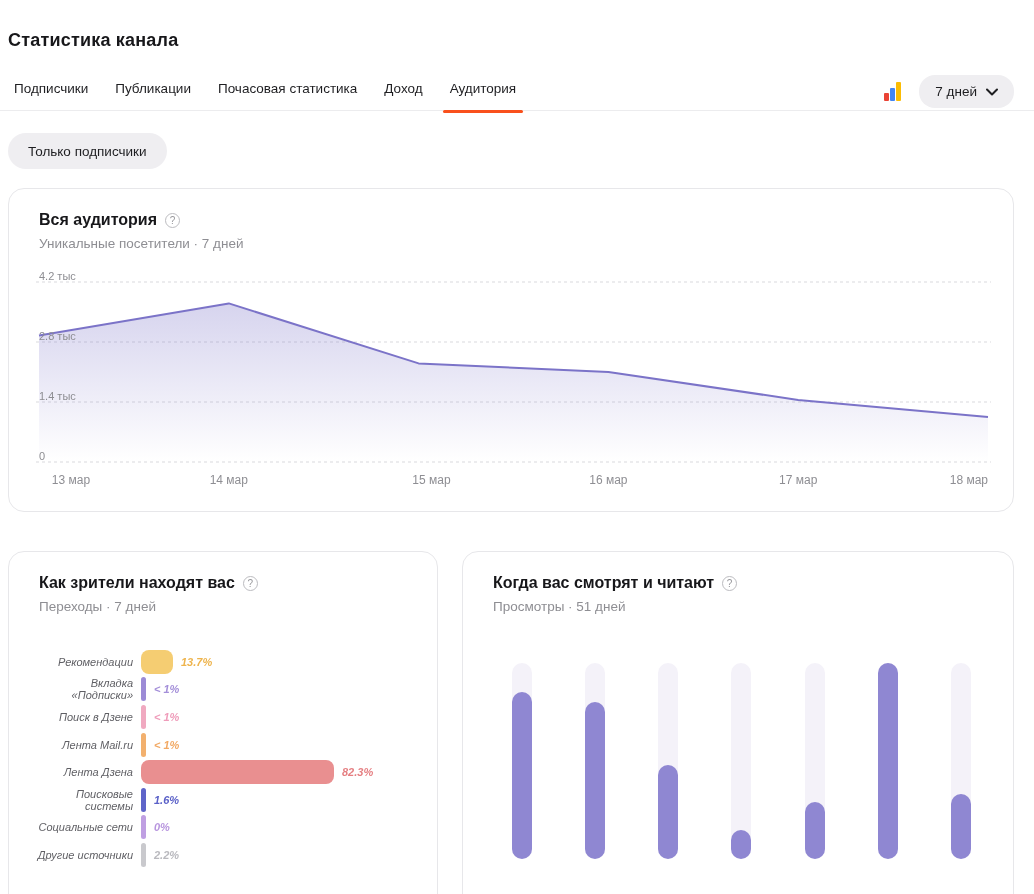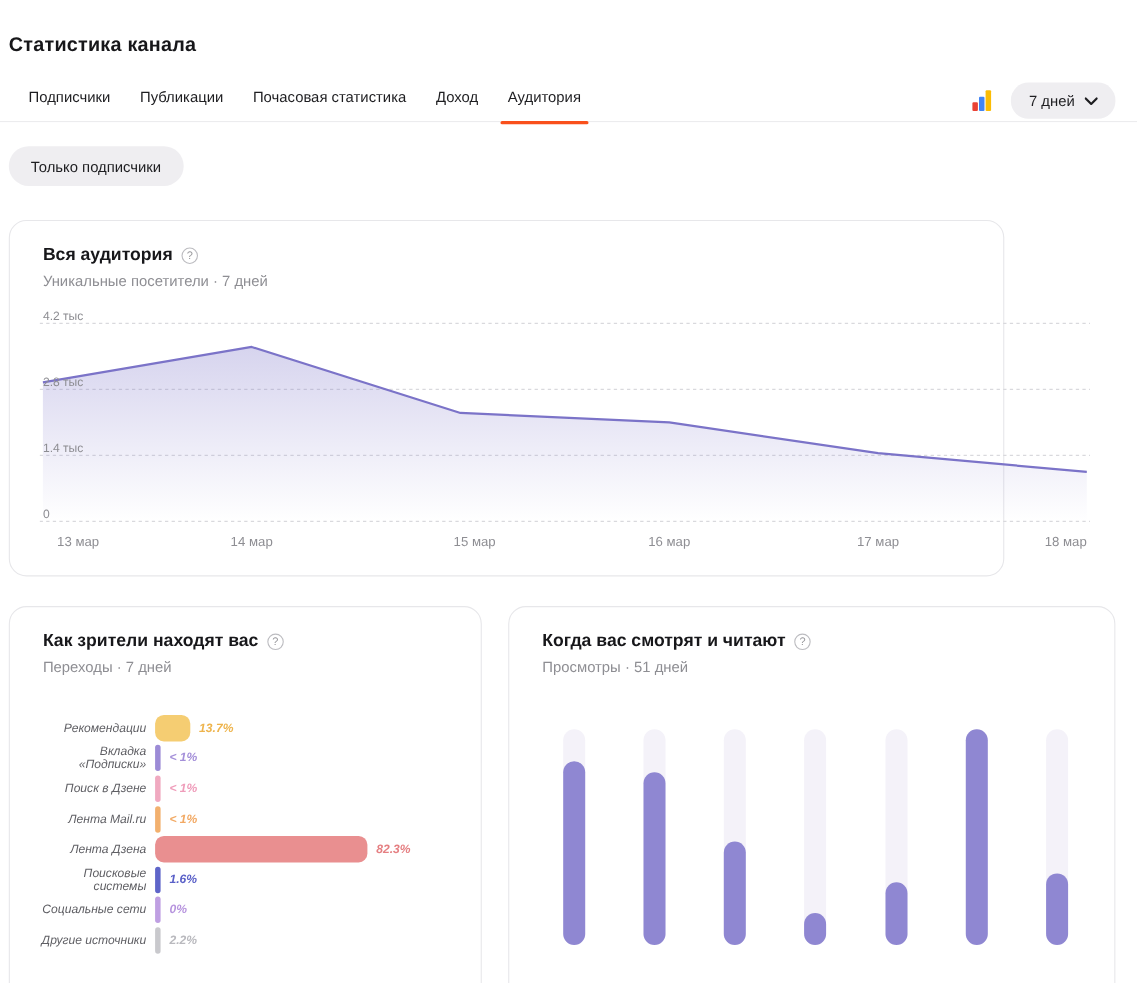--- a/index.html
+++ b/index.html
@@ -12,21 +12,21 @@
   }
   .page-title {
     position:absolute; left:8px; top:30px;
     font-size:18px; font-weight:700; color:#17171a; letter-spacing:.2px;
   }
   
   .tabbar {
     position:absolute; left:0; top:75px; width:1034px; height:36px;
     border-bottom:1px solid #ececee;
   }
-  .tabs { position:absolute; left:14px; top:0; display:flex; gap:27px; height:35px;margin-left:12px; }
+  .tabs { position:absolute; left:14px; top:0; display:flex; gap:27px; height:35px; }
   .tab {
     position:relative; font-size:13.5px; font-weight:500; color:#1e1e21;
     padding:6px 0; cursor:pointer; white-space:nowrap;
   }
   .tab.active::after {
     content:""; position:absolute; left:-7px; right:-7px; bottom:-3px;
     height:3px; border-radius:2px; background:var(--accent,#f9501c);
   }
   .tab-controls { position:absolute; right:20px; top:0; display:flex; align-items:center; gap:16px; }
   .gchart-icon { width:20px; height:20px; position:relative; cursor:pointer; }
@@ -51,21 +51,21 @@
     border:1px solid #e7e7ea; border-radius:16px;
   }
   .card-head { position:absolute; left:30px; top:22px; display:flex; align-items:center; gap:8px; }
   .card-title { font-size:16px; font-weight:700; color:#17171a; }
   .help {
     width:15px; height:15px; border:1px solid #bcbcc0; border-radius:50%;
     color:#97979b; font-size:10px; line-height:13px; text-align:center; cursor:pointer;
     flex:0 0 auto;
   }
   .card-sub { position:absolute; left:30px; top:47px; font-size:13.5px; color:#8e8e93; }
-  #card-audience { left:8px;  top:200px; width:905px; height:324px; }
+  #card-audience { left:8px;  top:188px; width:1006px; height:324px; }
   #card-sources  { left:8px;  top:551px; width:430px;  height:370px; }
   #card-schedule { left:462px; top:551px; width:552px; height:370px; }
   
   .area-wrap { position:absolute; left:27px; top:88px; width:955px; height:212px; }
   .ytick { position:absolute; left:3px; font-size:11px; color:#8d8d92; line-height:14px; }
   .xtick { position:absolute; top:196px; font-size:12px; color:#8e8e93; width:64px; }
   
   .srows { position:absolute; left:24px; top:96px; right:20px;font-style:italic; }
   .srow { display:flex; align-items:center; height:27.6px; }
   .slabel { width:100px; text-align:right; font-size:11px; color:#5f5f64; flex:0 0 auto; }

